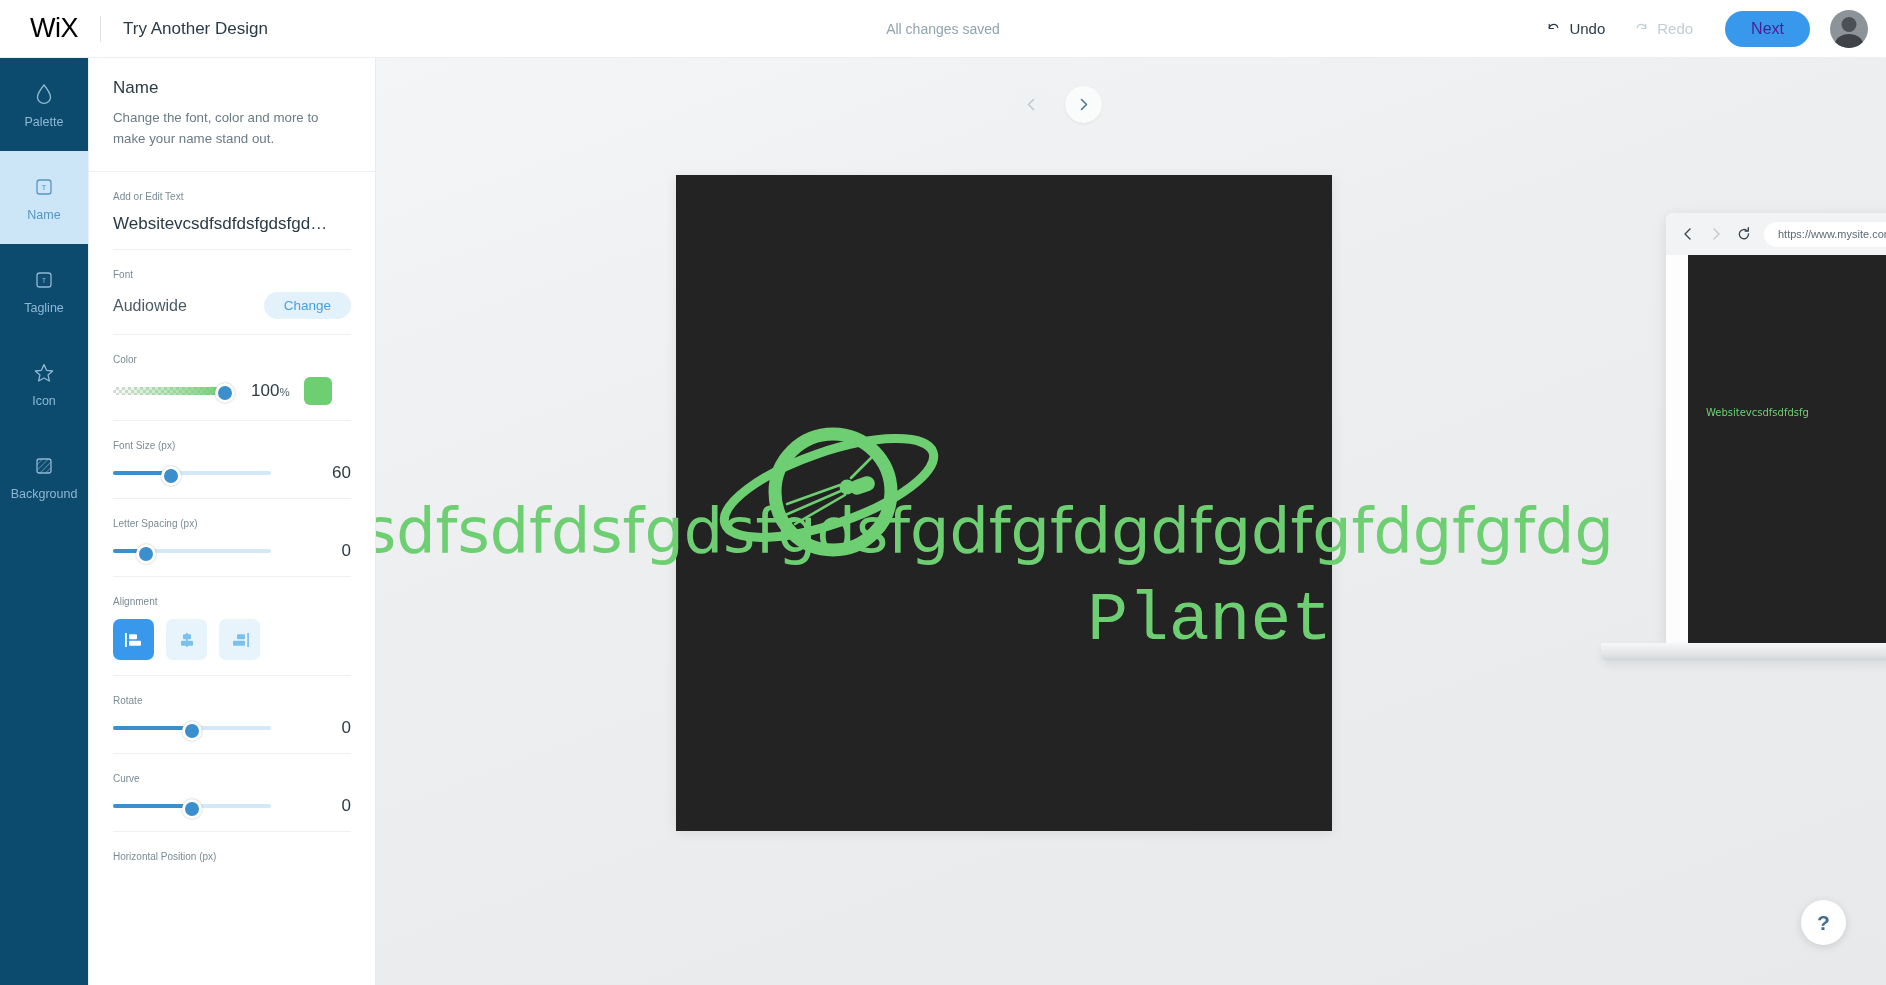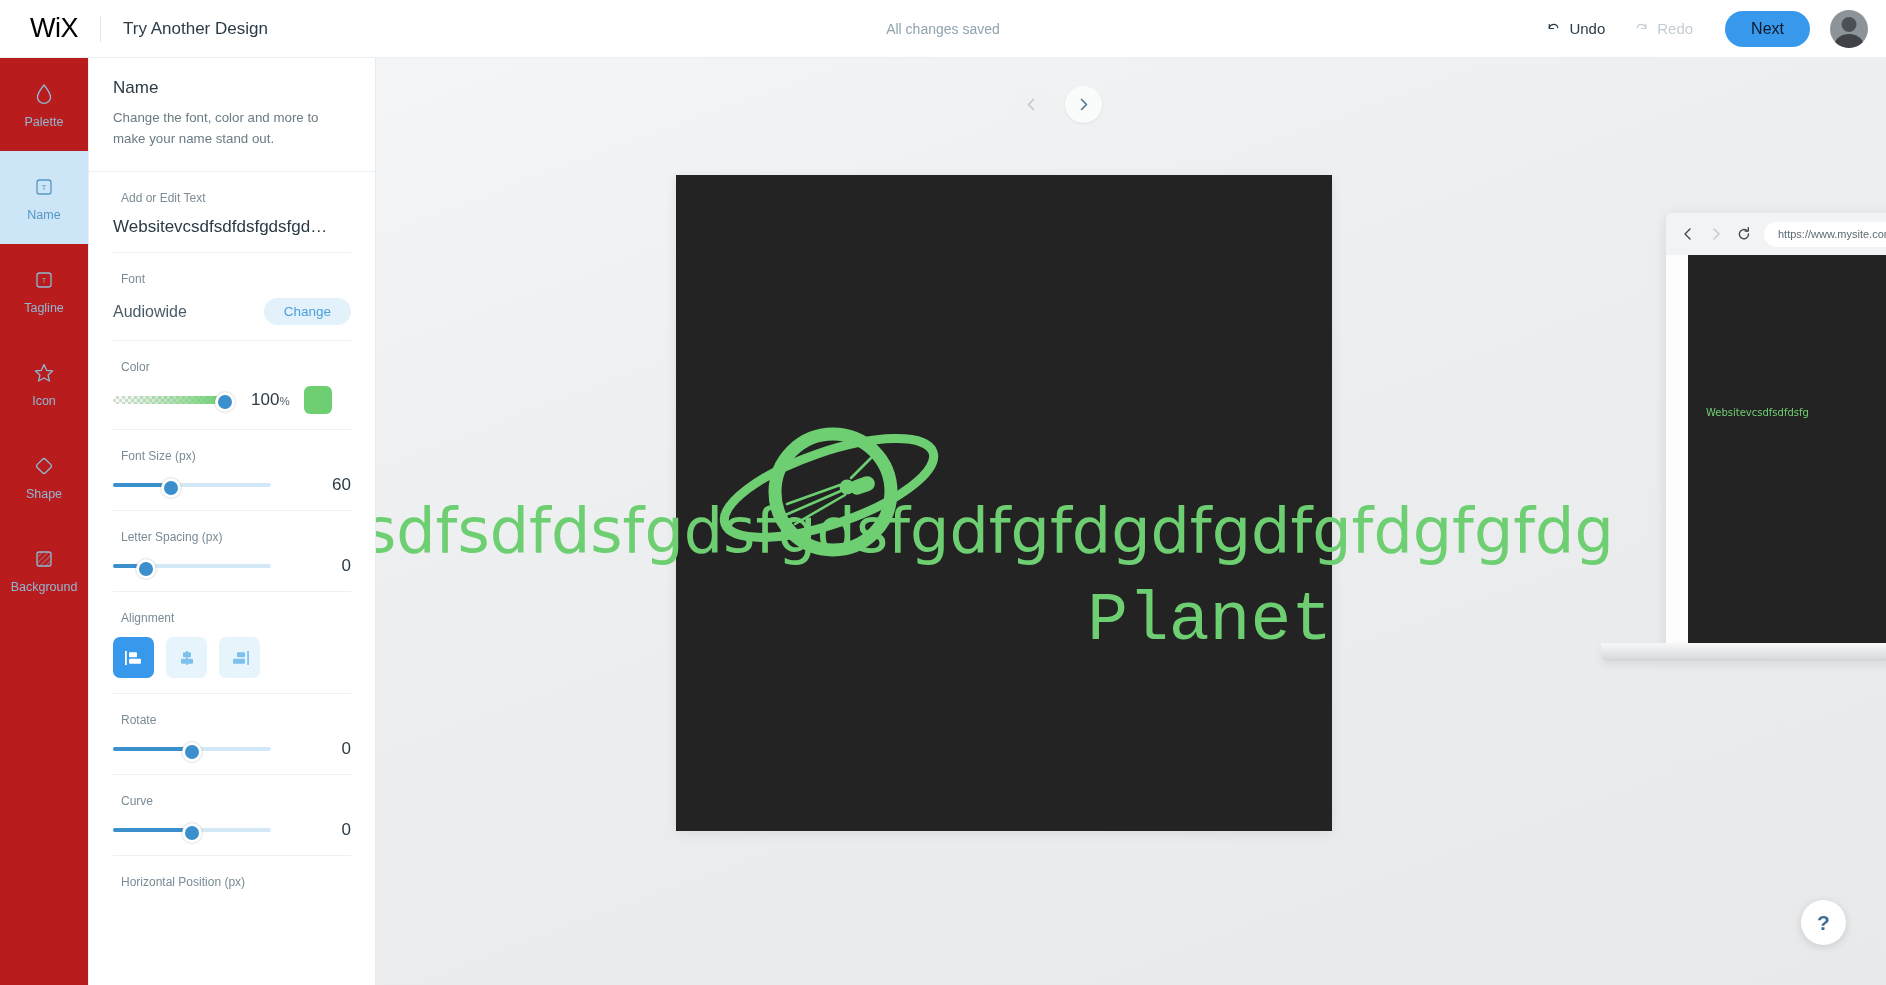--- a/index.html
+++ b/index.html
@@ -42,21 +42,21 @@
   }
   .hist-btn {
     display: flex; align-items: center; gap: 7px;
     font-size: 15px; padding: 6px 10px; cursor: pointer;
   }
   .hist-btn.undo { color: #2b3b46; }
   .hist-btn.redo { color: #c3cdd3; cursor: default; margin-left: 8px; }
   .hist-icon { width: 17px; height: 17px; display: block; }
   .next-btn {
     margin-left: 22px;
-    background: #3899ec; color: #0f172a;
+    background: #3899ec; color: #4c1d95;
     font-size: 16px;
     border: none; border-radius: 18px;
     padding: 9px 26px; cursor: pointer;
   }
   .avatar {
     margin-left: 20px;
     width: 38px; height: 38px; border-radius: 50%;
     overflow: hidden;
     background: #8d9499;
     position: relative;
@@ -71,21 +71,21 @@
     content: ""; position: absolute;
     left: 50%; bottom: -6px; transform: translateX(-50%);
     width: 28px; height: 20px; border-radius: 50% 50% 0 0;
     background: #3f4347;
   }
 
   
   .rail {
     position: absolute; top: 58px; left: 0;
     width: 89px; height: 927px;
-    background: #b91c1c;
+    background: #0c4a6e;
     border-right: 1px solid #eceff1;
     z-index: 30;
   }
   .rail-item {
     height: 93px; width: 100%;
     display: flex; flex-direction: column;
     align-items: center; justify-content: center;
     gap: 8px; cursor: pointer;
     color: #8fb8d4;
   }
@@ -105,21 +105,21 @@
     z-index: 20;
   }
   .panel-header {
     padding: 20px 24px 22px 24px;
     border-bottom: 1px solid #edf0f2;
   }
   .panel-title { font-size: 17px; color: #2b3b46; margin-bottom: 10px; }
   .panel-sub { font-size: 13.3px; color: #6b7b85; line-height: 1.55; }
   .panel-body { padding: 0 24px; }
   .field { padding: 19px 0 15px 0; border-bottom: 1px solid #edf0f2; }
-  .field-label { font-size: 12px; color: #7a8b95; margin-bottom: 12px; margin-left: 8px; }
+  .field-label { font-size: 10px; color: #7a8b95; margin-bottom: 12px; }
   .text-input {
     width: 100%; border: none; outline: none;
     font-size: 17px; color: #2b3b46;
     font-family: "Liberation Sans", sans-serif;
     background: transparent;
     white-space: nowrap; overflow: hidden; text-overflow: ellipsis;
   }
   .font-row { display: flex; align-items: center; justify-content: space-between; }
   .font-name { font-size: 16px; color: #4a5b66; }
   .change-btn {
@@ -334,26 +334,20 @@
     <div class="rail-label">Tagline</div>
   </div>
 
   <div class="rail-item">
     <svg class="rail-icon" viewBox="0 0 26 26">
       <path d="M13 4.6 L15.6 10.3 L21.6 11 L17.1 15.1 L18.4 21 L13 18 L7.6 21 L8.9 15.1 L4.4 11 L10.4 10.3 Z" fill="none" stroke="currentColor" stroke-width="1.3" stroke-linejoin="round"></path>
     </svg>
     <div class="rail-label">Icon</div>
   </div>
 
-  <div class="rail-item">
-    <svg class="rail-icon" viewBox="0 0 26 26">
-      <rect x="13" y="4.8" width="11.6" height="11.6" rx="2" transform="rotate(45 13 4.8)" fill="none" stroke="currentColor" stroke-width="1.3"></rect>
-    </svg>
-    <div class="rail-label">Shape</div>
-  </div>
 
   <div class="rail-item">
     <svg class="rail-icon" viewBox="0 0 26 26">
       <defs>
         <pattern id="hatch" width="4" height="4" patternUnits="userSpaceOnUse" patternTransform="rotate(45)">
           <line x1="0" y1="0" x2="0" y2="4" stroke="currentColor" stroke-width="1"></line>
         </pattern>
       </defs>
       <rect x="6" y="6" width="14" height="14" rx="2.2" fill="url(#hatch)" stroke="currentColor" stroke-width="1.3"></rect>
     </svg>

